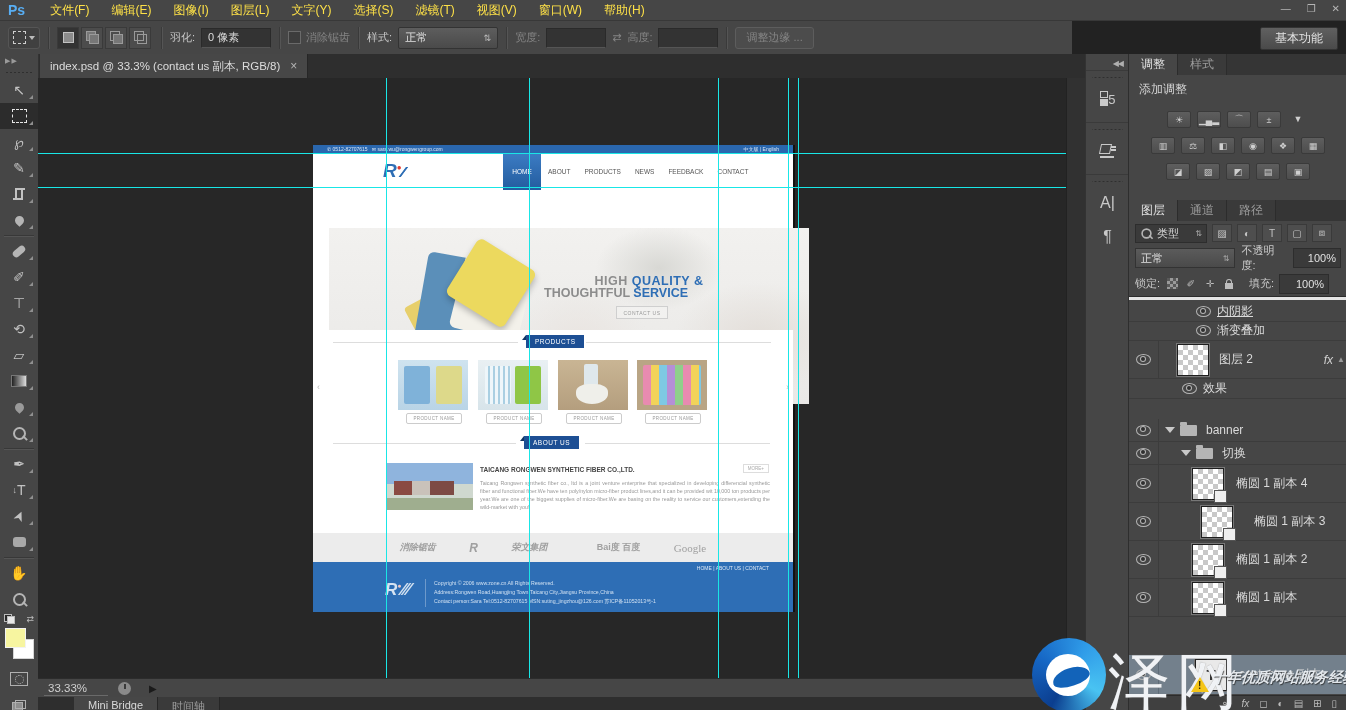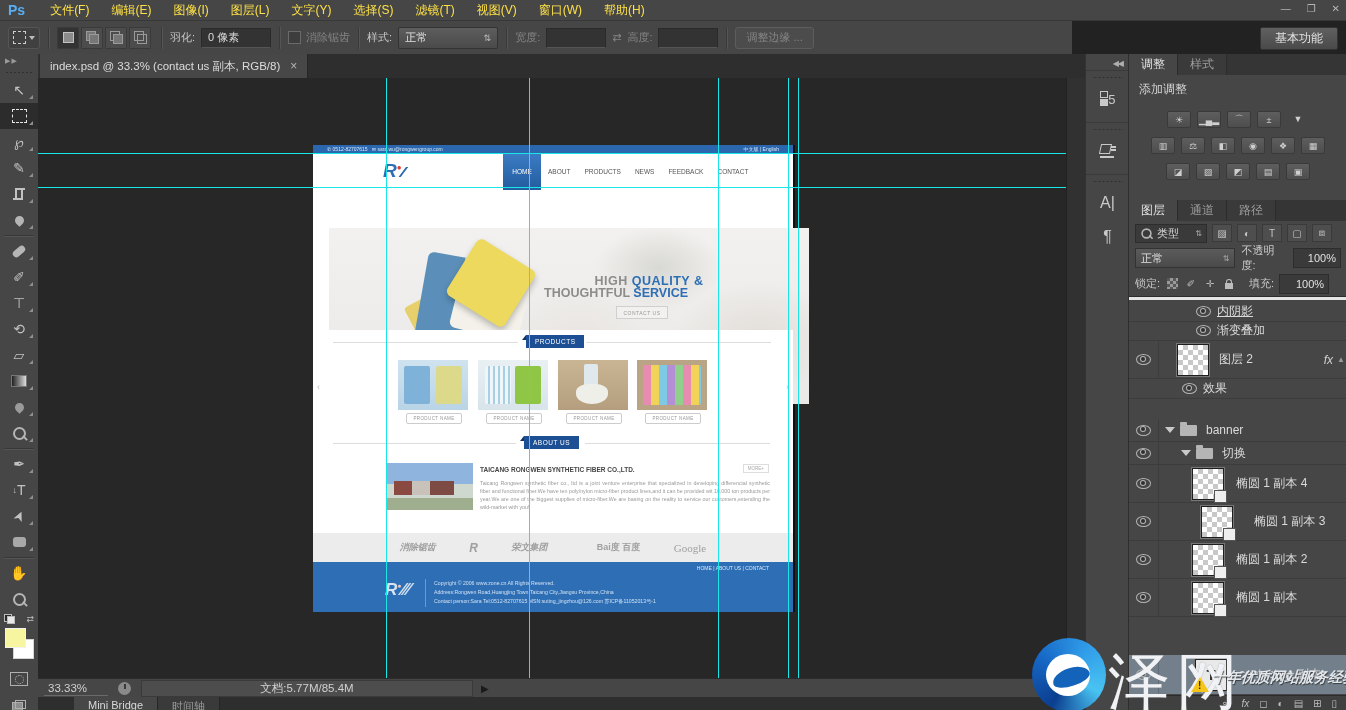--- a/index.html
+++ b/index.html
@@ -668,21 +668,20 @@
     <span>◐</span>
     <span>▤</span>
     <span>⊞</span>
     <span>▯</span>
   </div>
 </div>
 
 <div class="abs statusbar">
   <span class="zoomfield">33.33%</span>
   <span class="clock"></span>
-  <span class="docinfo">文档:5.77M/85.4M</span>
   <span class="statarrow">▶</span>
 </div>
 <div class="abs bottombar">
   <span class="btab">Mini Bridge</span>
   <span class="btab off">时间轴</span>
 </div>
 
 <div class="abs wm wm-logo"></div>
 <div class="abs wm wm-text">泽网</div>
 <div class="abs wm warn">

